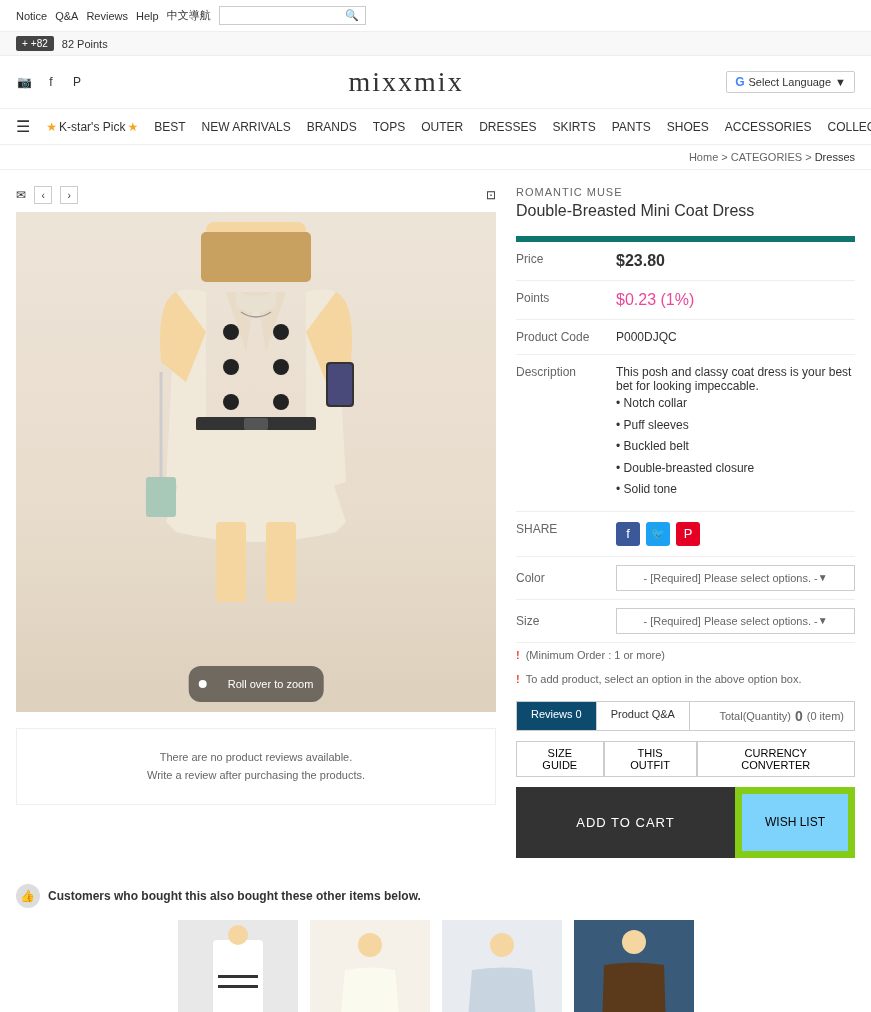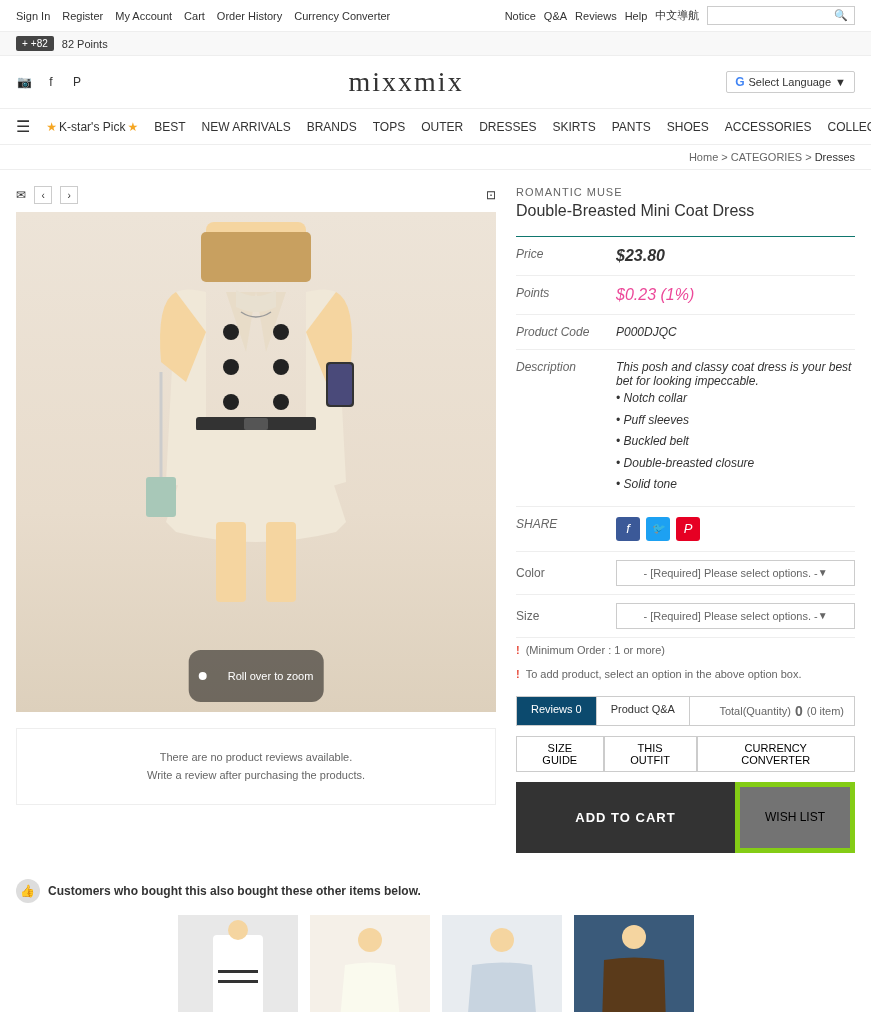--- a/index.html
+++ b/index.html
@@ -38,40 +38,40 @@
     .breadcrumb span { color: #333; }
 
     
     .main-content { display: flex; padding: 16px; gap: 20px; }
 
     
     .product-images { width: 480px; flex-shrink: 0; }
     .image-nav { display: flex; align-items: center; gap: 8px; margin-bottom: 8px; }
     .img-nav-btn { width: 18px; height: 18px; border: 1px solid #ccc; display: flex; align-items: center; justify-content: center; cursor: pointer; font-size: 10px; }
     .main-image { width: 100%; height: 500px; background: #f0ece4; position: relative; overflow: hidden; display: flex; align-items: center; justify-content: center; }
-    .zoom-hint { position: absolute; bottom: 10px; left: 50%; transform: translateX(-50%); background: rgba(0,0,0,0.5); color: #fff; font-size: 11px; padding: 20px 10px; border-radius: 12px; display: flex; align-items: center; gap: 21px; }
+    .zoom-hint { position: absolute; bottom: 10px; left: 50%; transform: translateX(-50%); background: rgba(0,0,0,0.5); color: #fff; font-size: 11px; padding: 12px 10px; border-radius: 12px; display: flex; align-items: center; gap: 21px; }
     .zoom-dot { width: 8px; height: 8px; border-radius: 50%; background: #fff; }
 
     
     .review-box { margin-top: 16px; border: 1px solid #eee; padding: 20px; text-align: center; font-size: 11px; color: #666; line-height: 1.6; }
 
     
     .related-section { padding: 0 16px 20px; }
     .related-title { display: flex; align-items: center; gap: 8px; font-size: 12px; font-weight: bold; margin-bottom: 12px; }
     .like-icon { width: 24px; height: 24px; background: #ddd; border-radius: 50%; display: flex; align-items: center; justify-content: center; font-size: 12px; }
     .related-grid { display: flex; gap: 12px; justify-content: center; }
     .related-item { width: 120px; text-align: center; }
     .related-img { width: 120px; height: 120px; background: #f0f0f0; overflow: hidden; }
     .related-name { font-size: 10px; color: #666; margin-top: 4px; white-space: nowrap; overflow: hidden; text-overflow: ellipsis; }
 
     
     .product-info { flex: 1; }
     .brand-name { font-size: 11px; color: #666; letter-spacing: 1px; text-transform: uppercase; margin-bottom: 4px; }
     .product-name { font-size: 16px; color: #333; margin-bottom: 16px; font-weight: normal; }
-    .info-table { width: 100%; border-top: 1px solid #0f766e; font-style: italic; }
+    .info-table { width: 100%; border-top: 6px solid #0f766e; }
     .info-row { display: flex; padding: 10px 0; border-bottom: 1px solid #eee; align-items: flex-start; }
     .info-label { width: 100px; font-size: 12px; color: #666; flex-shrink: 0; }
     .info-value { flex: 1; font-size: 12px; }
     .price-value { font-size: 16px; font-weight: bold; color: #333; }
     .points-value { color: #ec4899; font-size: 16px; }
     .desc-list { list-style: none; }
     .desc-list li::before { content: "• "; }
     .desc-list li { line-height: 1.8; }
     .share-icons { display: flex; gap: 6px; }
     .share-fb { width: 24px; height: 24px; background: #3b5998; color: #fff; display: flex; align-items: center; justify-content: center; font-size: 13px; border-radius: 3px; }
@@ -92,41 +92,33 @@
     .product-tabs { display: flex; margin: 10px 0; border: 1px solid #ccc; }
     .tab-btn { padding: 6px 14px; font-size: 11px; cursor: pointer; border-right: 1px solid #ccc; background: #fff; }
     .tab-btn.active { background: #0c4a6e; color: #fff; }
     .tab-total { flex: 1; text-align: right; padding: 6px 10px; font-size: 11px; color: #666; display: flex; align-items: center; justify-content: flex-end; gap: 4px; }
     .total-bold { font-size: 14px; font-weight: bold; }
 
     
     .action-btns { display: flex; gap: 0; margin: 10px 0; }
     .utility-btns { display: flex; gap: 0; margin-bottom: 10px; }
     .utility-btn { border: 1px solid #ccc; background: #fff; padding: 5px 12px; font-size: 11px; cursor: pointer; }
-    .add-cart-btn { flex: 1; background: #333; color: #fff; border: none; padding: 28px; font-size: 13px; font-weight: bold; letter-spacing: 1px; cursor: pointer; }
-    .wish-btn { flex: 0 0 120px; background: #737373; border: 5px solid #84cc16; padding: 12px; font-size: 12px; cursor: pointer; }
+    .add-cart-btn { flex: 1; background: #333; color: #fff; border: none; padding: 28px; font-size: 13px; font-weight: normal; letter-spacing: 1px; cursor: pointer; }
+    .wish-btn { flex: 0 0 120px; background: #7dd3fc; border: 7px solid #84cc16; padding: 12px; font-size: 12px; cursor: pointer; }
 
     
     .rp1 { background: linear-gradient(#f0f0f0, #ddd); }
     .rp2 { background: linear-gradient(#fafafa, #ebe8e0); }
     .rp3 { background: linear-gradient(#e8eef5, #d0dce8); }
     .rp4 { background: linear-gradient(#3a5a7a, #2a4a6a); }
   </style>
 </head>
 <body>
 
 <div class="top-bar">
-  <div class="top-bar-left">
-    <a>Sign In</a>
-    <a>Register</a>
-    <a>My Account</a>
-    <a>Cart</a>
-    <a>Order History</a>
-    <a>Currency Converter</a>
-  </div>
   <div class="top-bar-right">
     <a>Notice</a>
     <a>Q&amp;A</a>
     <a>Reviews</a>
     <a>Help</a>
     <a>中文導航</a>
     <div class="search-box">
       <input type="text" style="">
       <span>🔍</span>
     </div>

